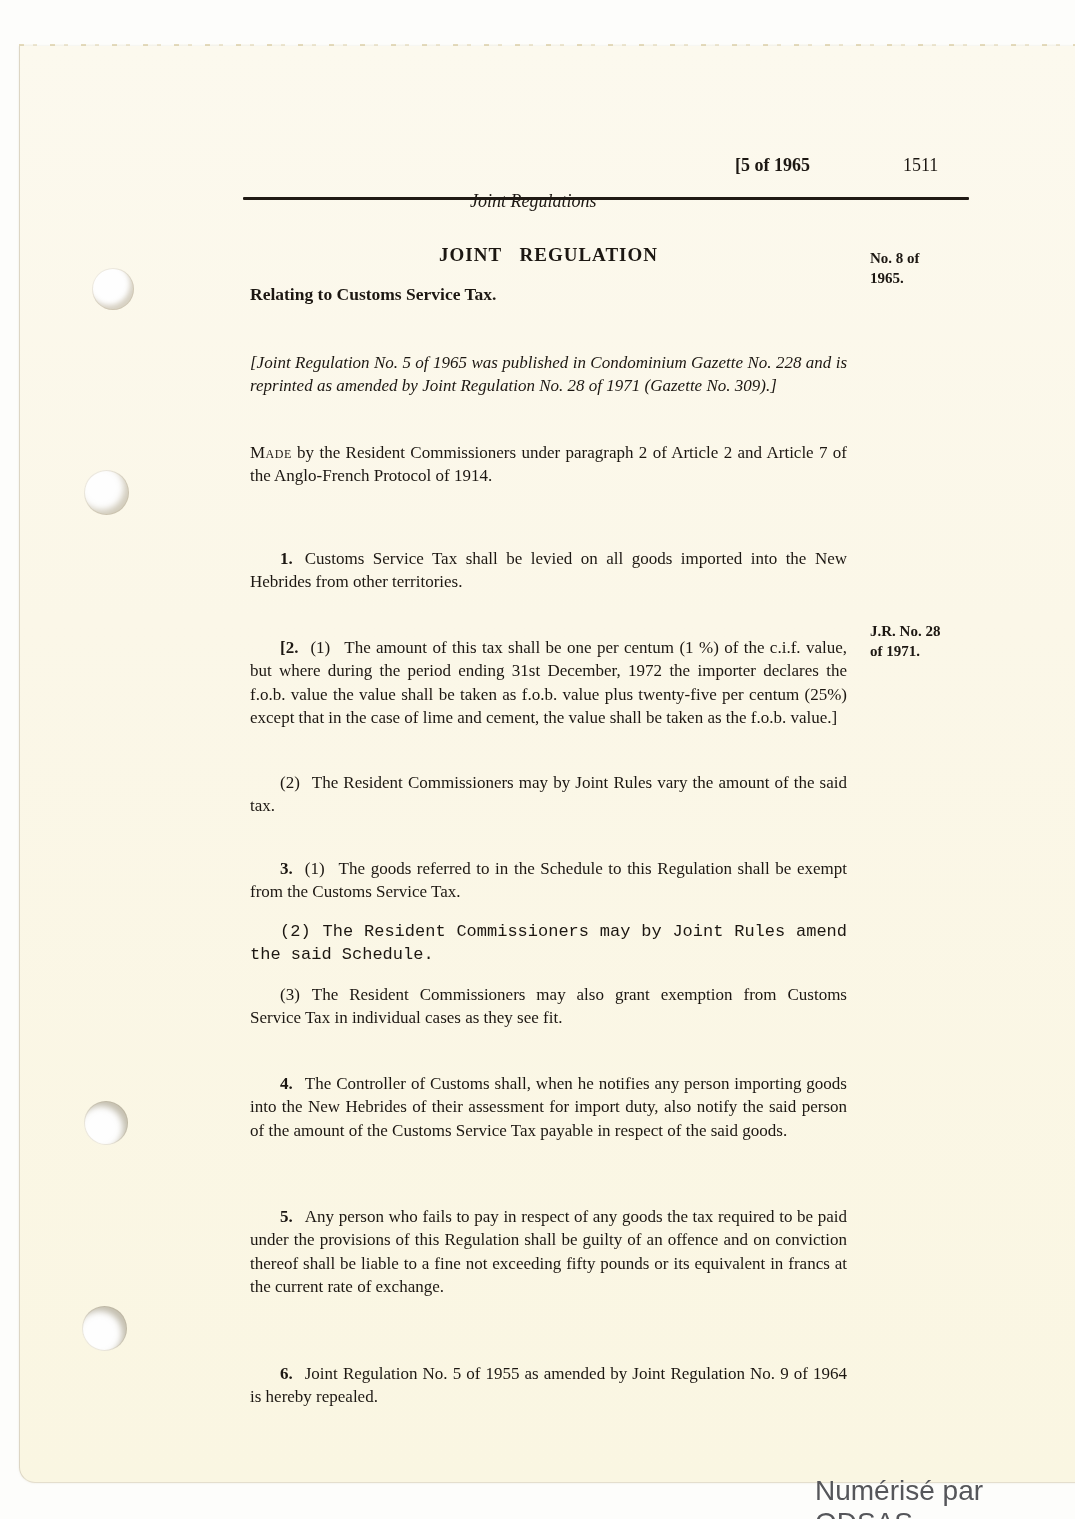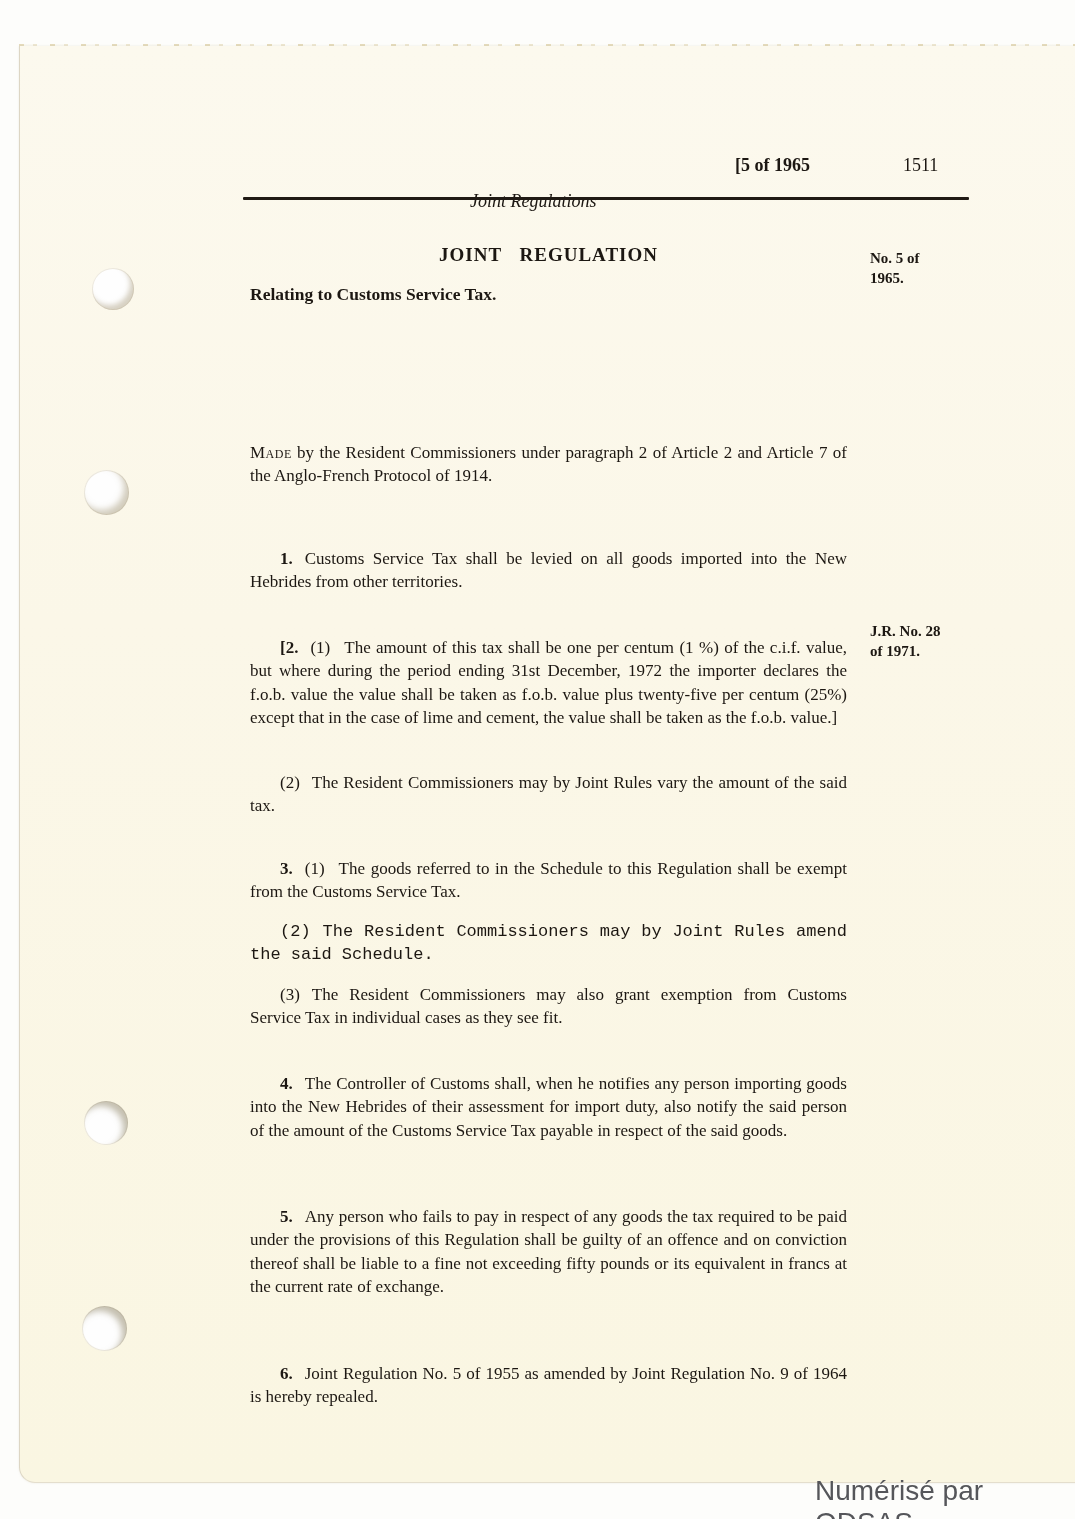--- a/index.html
+++ b/index.html
@@ -96,26 +96,27 @@
     <div class="hole hole-4"></div>
   </div>
 
   <span class="abs ink running-title">Joint Regulations</span>
   <span class="abs ink issue-ref">[5 of 1965</span>
   <span class="abs ink page-number">1511</span>
   <div class="header-rule"></div>
 
   <div class="abs ink reg-title">JOINT REGULATION</div>
   <div class="margin-note mn-1">
-    <div>No. 5 of</div>
+    <div>No. 8 of</div>
     <div>1965.</div>
   </div>
 
   <div class="abs ink subtitle">Relating to Customs Service Tax.</div>
 
+  <p class="para gazette">[Joint Regulation No. 5 of 1965 was published in Condominium Gazette No. 228 and is reprinted as amended by Joint Regulation No. 28 of 1971 (Gazette No. 309).]</p>
 
   <p class="para enacting"><span class="smallcaps">Made</span><span> by the Resident Commissioners under paragraph 2 of Article 2 and Article 7 of the Anglo-French Protocol of 1914.</span></p>
 
   <p class="para indent sec-1"><span class="num-bold">1.</span><span>Customs Service Tax shall be levied on all goods imported into the New Hebrides from other territories.</span></p>
 
   <p class="para indent sec-2"><span class="num-bold">[2.</span><span class="subnum">(1)</span><span>The amount of this tax shall be one per centum (1 %) of the c.i.f. value, but where during the period ending 31st December, 1972 the importer declares the f.o.b. value the value shall be taken as f.o.b. value plus twenty-five per centum (25%) except that in the case of lime and cement, the value shall be taken as the f.o.b. value.]</span></p>
   <div class="margin-note mn-2">
     <div>J.R. No. 28</div>
     <div>of 1971.</div>
   </div>

